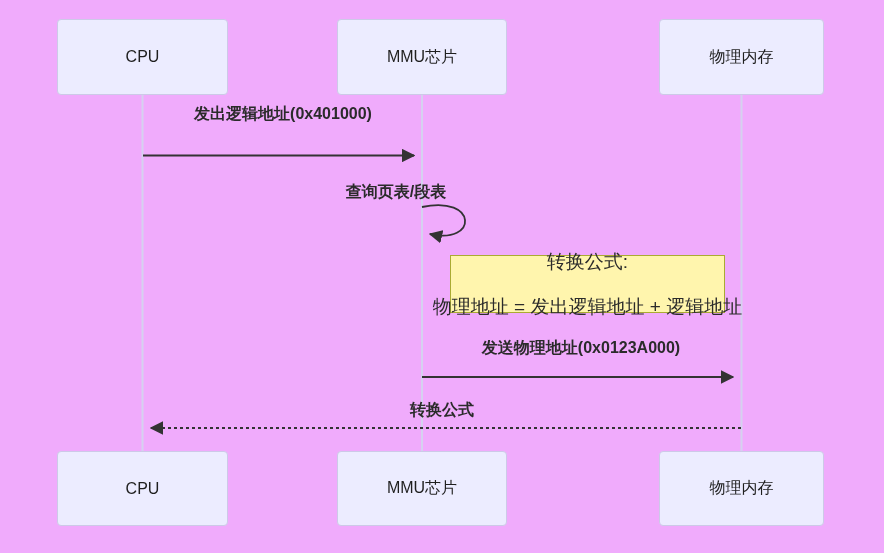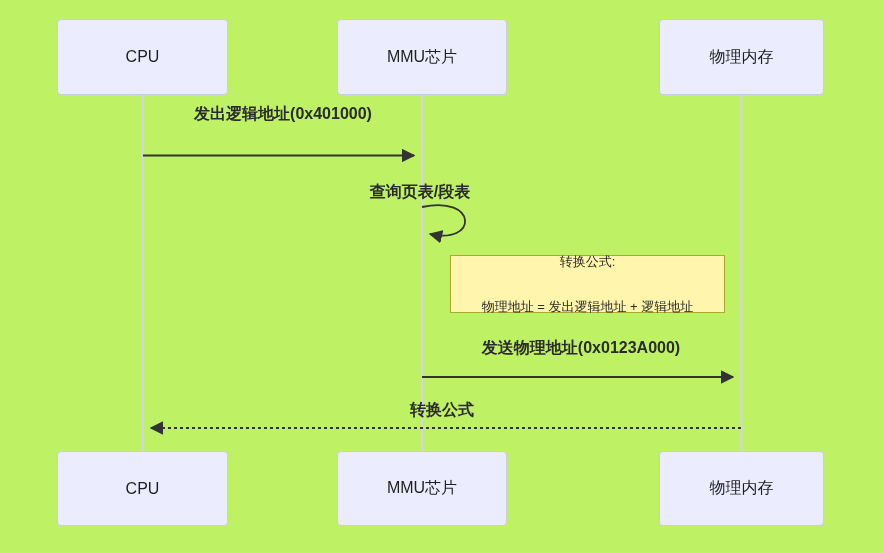--- a/index.html
+++ b/index.html
@@ -5,21 +5,21 @@
   html, body {
     margin: 0;
     padding: 0;
     background: #ffffff;
     font-family: "Liberation Sans", "DejaVu Sans", sans-serif;
   }
   .stage {
     position: relative;
     width: 884px;
     height: 553px;
-    background: #bef264;
+    background: #f0abfc;
     overflow: hidden;
   }
   .overlay {
     position: absolute;
     left: 0; top: 0;
     width: 884px; height: 553px;
   }
   .actor-box {
     position: absolute;
     background: #ECECFF;
@@ -44,21 +44,21 @@
     position: absolute;
     left: 450px; top: 255px;
     width: 275px; height: 58px;
     background: #fff5ad;
     border: 1px solid #aaaa33;
     box-sizing: border-box;
     display: flex;
     flex-direction: column;
     align-items: center;
     justify-content: center;
-    font-size: 13px;
+    font-size: 19px;
     color: #2b2b2b;
     line-height: 21px;
     text-align: center;
     white-space: nowrap;
     gap: 24px;
   }
   
   .cpu-top  { left: 57px;  top: 19px;  width: 171px; height: 76px; }
   .mmu-top  { left: 337px; top: 19px;  width: 170px; height: 76px; }
   .mem-top  { left: 659px; top: 19px;  width: 165px; height: 76px; }
@@ -106,21 +106,21 @@
   </div>
   <div class="actor-box mmu-bot">
     <span>MMU芯片</span>
   </div>
   <div class="actor-box mem-bot">
     <span>物理内存</span>
   </div>
 
   <div class="msg-label" style="left:283px; top:104px;">发出逻辑地址(0x401000)</div>
 
-  <div class="msg-label" style="left:420px; top:182px;">查询页表/段表</div>
+  <div class="msg-label" style="left:396px; top:182px;">查询页表/段表</div>
 
   <div class="msg-label" style="left:581px; top:338px;text-align:center;">发送物理地址(0x0123A000)</div>
 
   <div class="msg-label" style="left:442px; top:400px;">转换公式</div>
 
   <div class="note-box">
     <div>转换公式:</div>
     <div>物理地址 = 发出逻辑地址 + 逻辑地址</div>
   </div>
 

